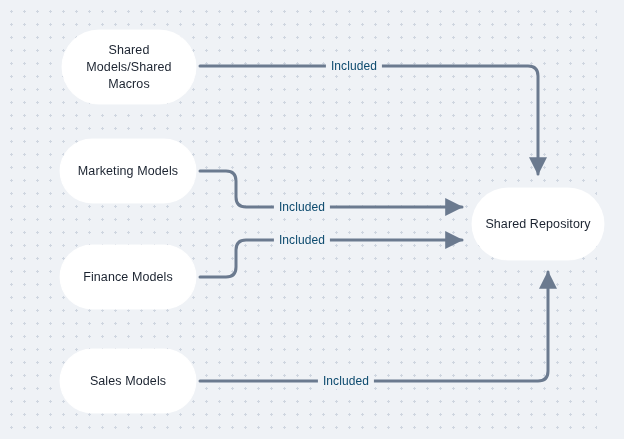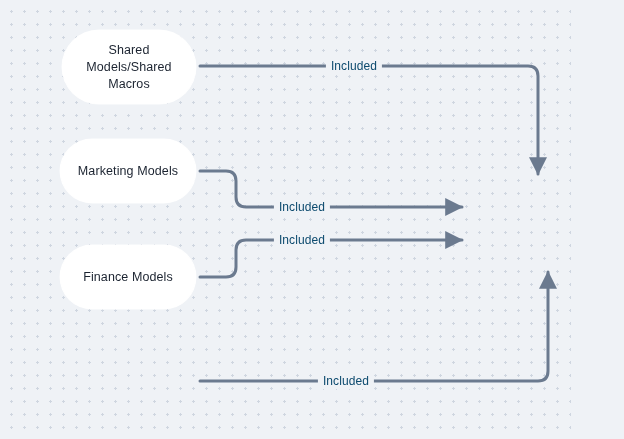--- a/index.html
+++ b/index.html
@@ -16,20 +16,21 @@
   }
 
   #canvas {
     position: relative;
     width: 571px;
     height: 439px;
     background-color: #eff2f6;
     background-image: radial-gradient(#cfd6e0 1.1px, transparent 1.2px);
     background-size: 13px 13px;
     background-position: 5px 5px;
+    padding-left: 26px;
   }
 
   #edge-layer {
     position: absolute;
     left: 0;
     top: 0;
     width: 624px;
     height: 439px;
   }
 
@@ -82,21 +83,23 @@
 
     <path class="edge-path" fill="none" stroke="#6b7a8f" stroke-width="3" stroke-linecap="round" marker-end="url(#arrowhead)" d="M 200 381 L 538 381 Q 548 381 548 371 L 548 272"></path>
   </svg>
 
   <div class="node" style="left: 62px; top: 30px; width: 134px; height: 74px;">Shared<br>Models/Shared<br>Macros</div>
 
   <div class="node" style="left: 60px; top: 139px; width: 136px; height: 64px;">Marketing Models</div>
 
   <div class="node" style="left: 60px; top: 245px; width: 136px; height: 64px;">Finance Models</div>
 
+  <div class="node" style="left: 60px; top: 349px; width: 136px; height: 64px;">Sales Models</div>
 
+  <div class="node" style="left: 472px; top: 188px; width: 132px; height: 72px;">Shared Repository</div>
 
   <div class="edge-label" style="left: 354px; top: 66px;">Included</div>
 
   <div class="edge-label" style="left: 302px; top: 207px;">Included</div>
 
   <div class="edge-label" style="left: 302px; top: 240px;">Included</div>
 
   <div class="edge-label" style="left: 346px; top: 381px;">Included</div>
 
 </div>

